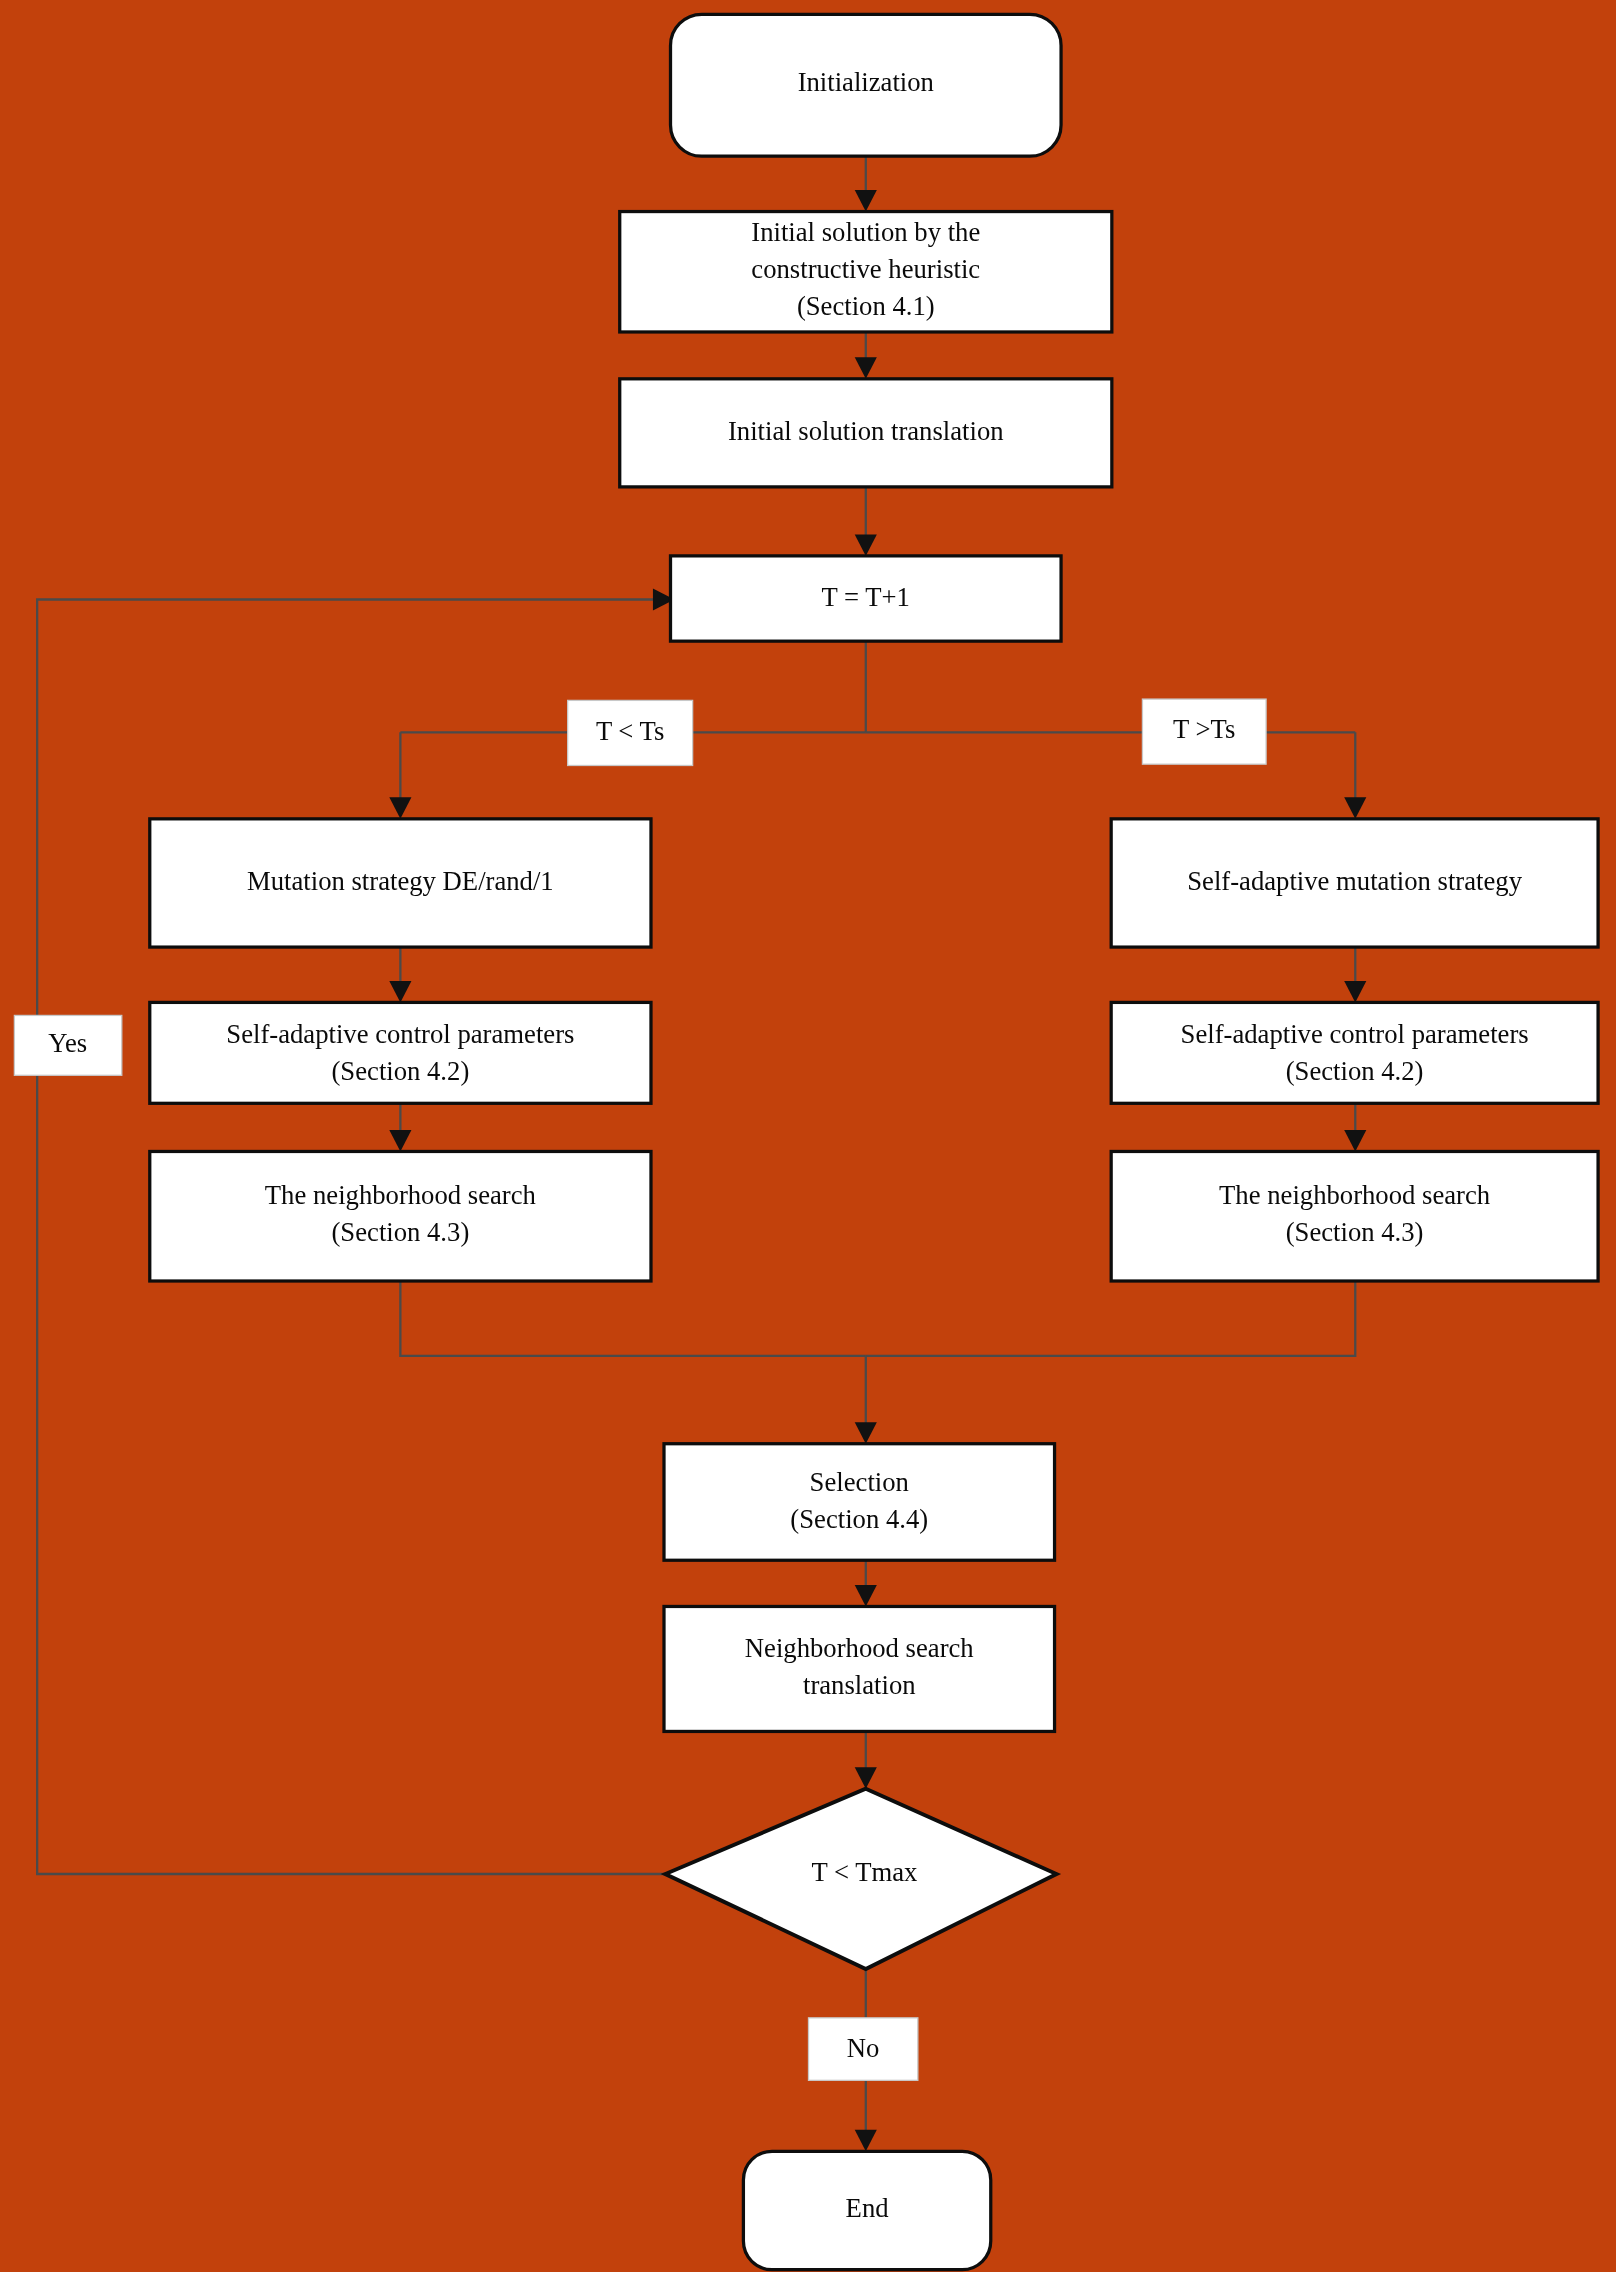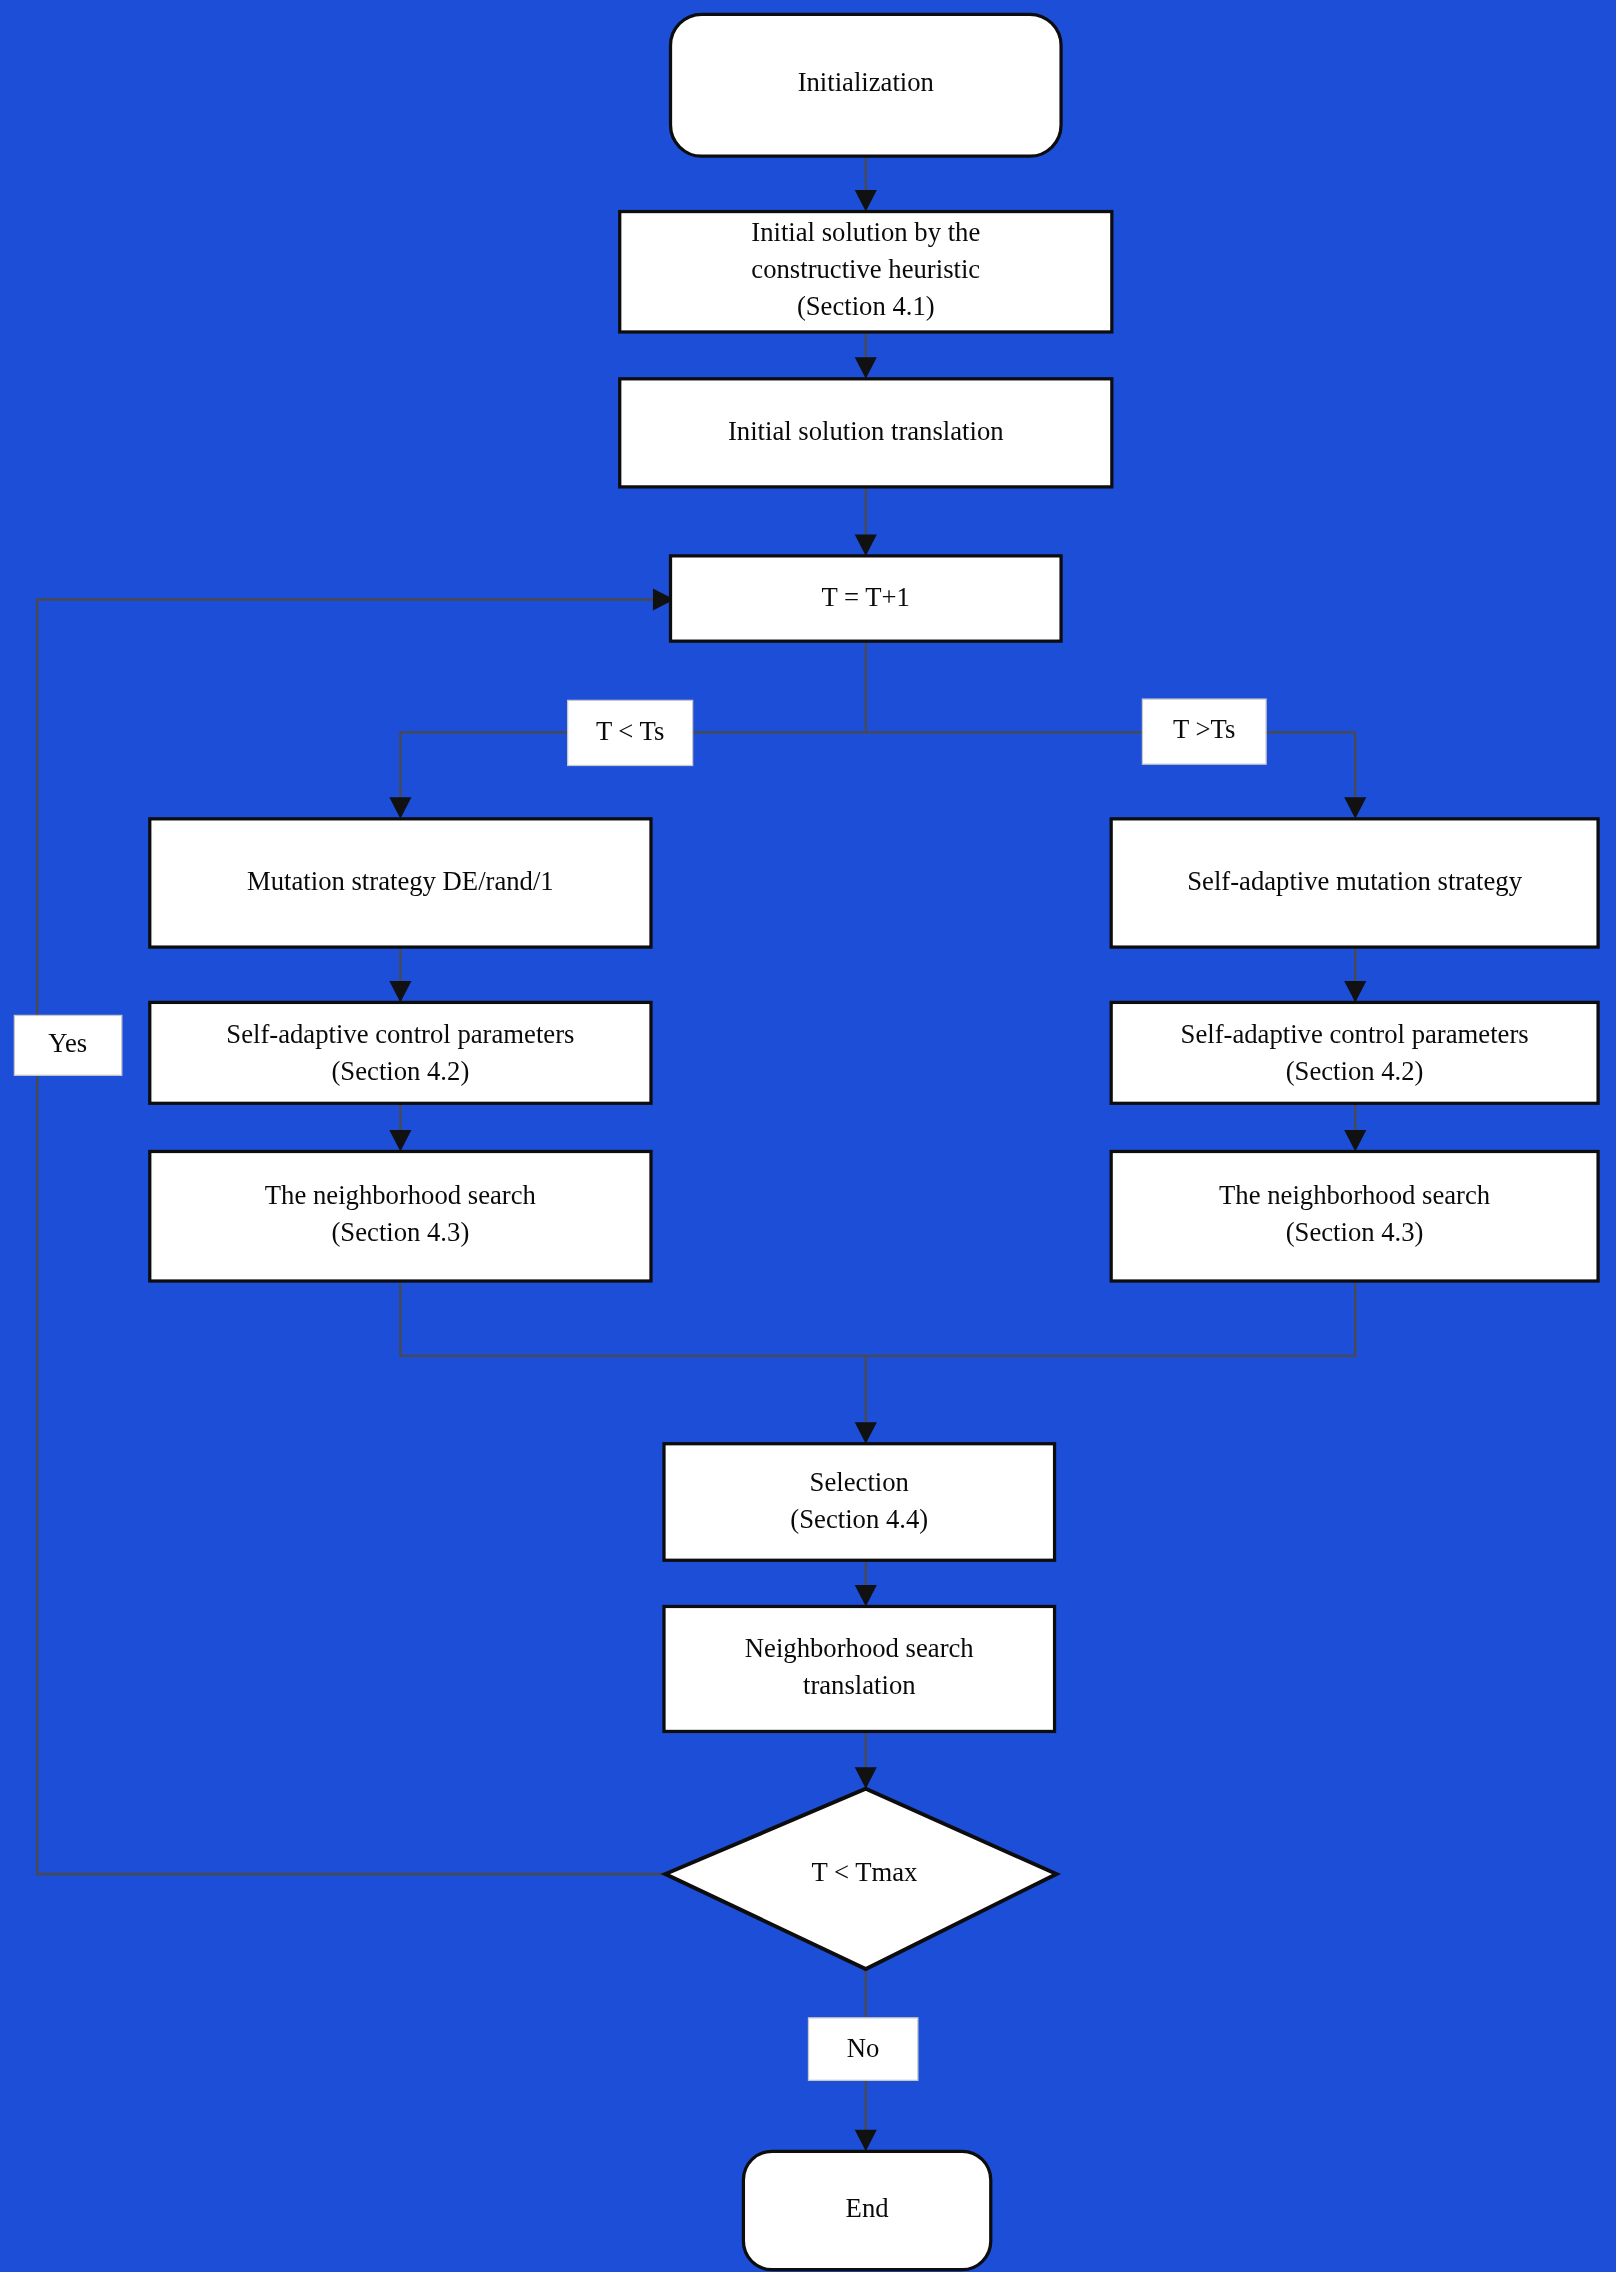--- a/index.html
+++ b/index.html
@@ -11,21 +11,21 @@
   body {
     width: 1617px;
     height: 2273px;
     font-family: "Liberation Serif", "DejaVu Serif", serif;
     overflow: hidden;
   }
   #flowchart-root {
     position: relative;
     width: 1617px;
     height: 2273px;
-    background: #1d4ed8;
+    background: #c2410c;
   }
   svg.flow-svg {
     position: absolute;
     left: 0;
     top: 0;
     width: 1617px;
     height: 2273px;
     display: block;
   }
   .node-rect {

